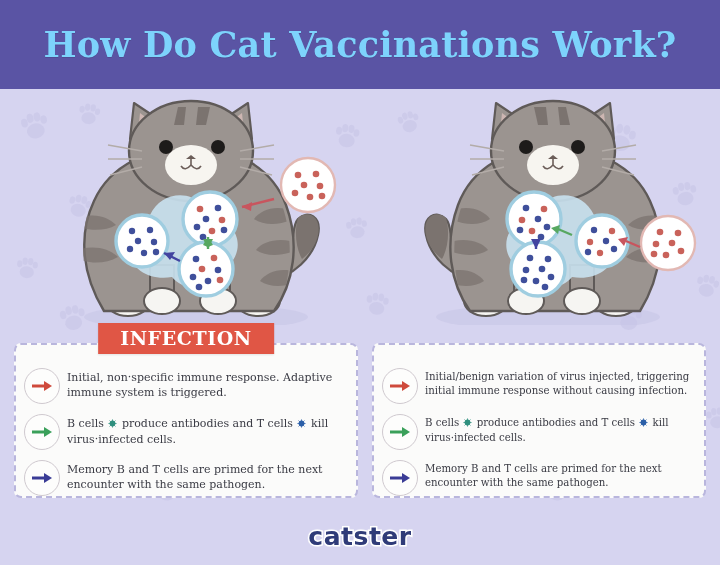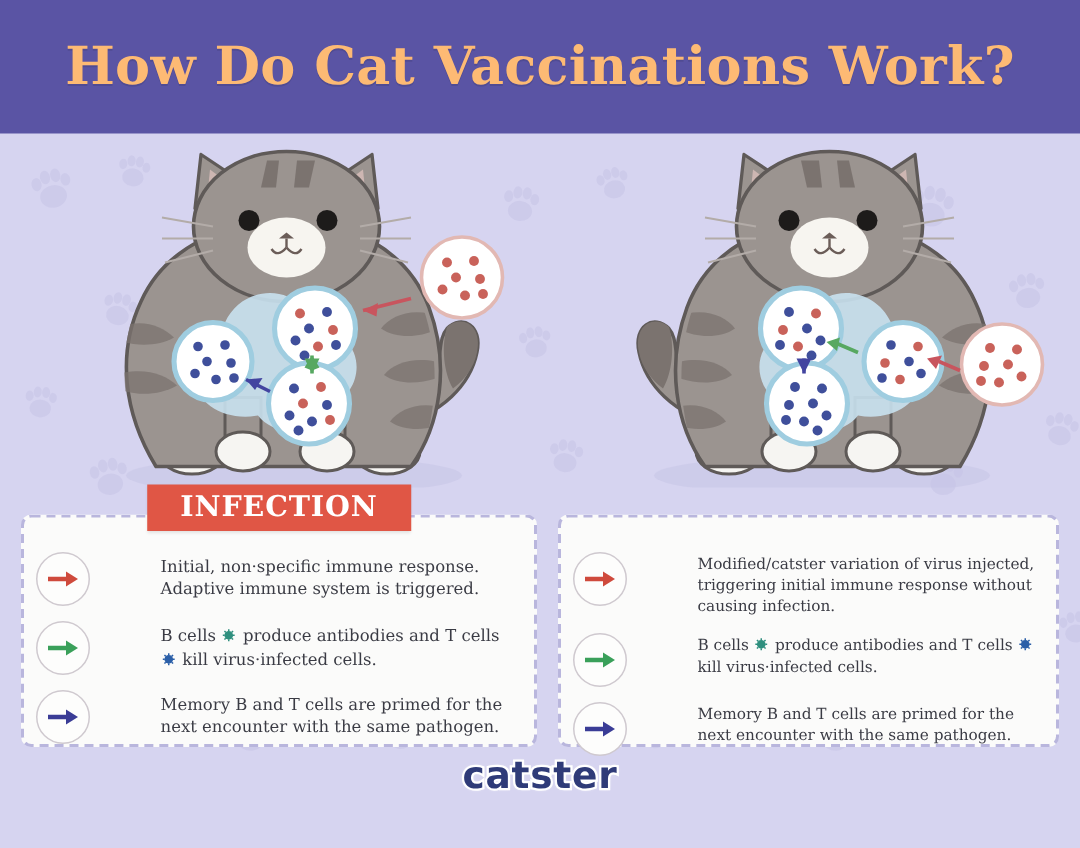--- a/index.html
+++ b/index.html
@@ -15,21 +15,21 @@
   .paws{position:absolute;inset:0;z-index:0;}
   .paw{position:absolute;opacity:.42;}
 
   
   .header{
     position:absolute;left:0;top:0;width:720px;height:89px;
     background:#5a54a4;z-index:5;
     display:flex;align-items:center;justify-content:center;
   }
   .header h1{
-    margin:0;color:#fdba74;
+    margin:0;color:#7dd3fc;
     font-family:"DejaVu Serif", serif;
     font-weight:bold;font-size:35px;letter-spacing:.2px;
     text-shadow:0 1px 0 rgba(0,0,0,.10);
     white-space:nowrap;
   }
 
   
   .illus{position:absolute;left:0;top:89px;width:720px;height:236px;z-index:2;}
   .catwrap{position:absolute;top:0;}
   .catwrap.left{left:46px;}
@@ -55,39 +55,39 @@
     font-family:"DejaVu Serif", serif;
     font-weight:bold;font-size:19px;letter-spacing:.6px;
     white-space:nowrap;
     z-index:3;
     box-shadow:0 1px 2px rgba(0,0,0,.10);
   }
   .panel.left  .panel-title{background:#e05645;}
   .panel.right .panel-title{background:#2b9189;}
 
   .bullets{position:absolute;left:0;right:0;top:22px;padding:0 10px 0 8px;}
-  .bullet{display:flex;align-items:flex-start;margin-bottom:9px;gap:40px;}
+  .bullet{display:flex;align-items:flex-start;margin-bottom:9px;}
   .bullet:last-child{margin-bottom:0;}
   .badge{
     flex:0 0 auto;width:34px;height:34px;border-radius:50%;
     border:1px solid #cfc9cf;background:#fdfdfc;
     display:flex;align-items:center;justify-content:center;
     margin-right:7px;margin-top:1px;
   }
   .btxt{
     font-family:"DejaVu Serif", serif;
     font-size:11px;line-height:15px;color:#3a3b44;
     padding-top:3px;
   }
   .panel.right .btxt{font-size:10.2px;line-height:14px;}
   .cellglyph{display:inline-block;vertical-align:-1px;margin:0 1px;}
 
   
   .footer{
-    position:absolute;left:0;top:488px;width:720px;height:57px;z-index:4;
+    position:absolute;left:0;top:508px;width:720px;height:57px;z-index:4;
     display:flex;align-items:center;justify-content:center;
   }
   .logo{
     font-family:"DejaVu Sans", sans-serif;
     font-weight:bold;font-size:25px;letter-spacing:.5px;
     color:#2f3b78;
     -webkit-text-stroke:3px #ffffff;
     paint-order:stroke fill;
     text-shadow:
       0 0 2px #fff, 0 0 3px #fff;
@@ -541,21 +541,21 @@
 
     <div class="panel right">
       <div class="bullets" id="bullets-1">
           <div class="bullet">
             <span class="badge">
               <svg width="22" height="12" viewBox="0 0 22 12">
                 <line x1="1" y1="6" x2="14" y2="6" stroke="#cf4a3c" stroke-width="3"></line>
                 <path d="M13 1 L21 6 L13 11 Z" fill="#cf4a3c"></path>
               </svg>
             </span>
-            <span class="btxt">Modified/catster variation of virus injected, triggering initial immune response without causing infection.</span>
+            <span class="btxt">Initial/benign variation of virus injected, triggering initial immune response without causing infection.</span>
           </div>
           <div class="bullet">
             <span class="badge">
               <svg width="22" height="12" viewBox="0 0 22 12">
                 <line x1="1" y1="6" x2="14" y2="6" stroke="#3aa05a" stroke-width="3"></line>
                 <path d="M13 1 L21 6 L13 11 Z" fill="#3aa05a"></path>
               </svg>
             </span>
             <span class="btxt">B cells <span class="cellglyph"><svg width="9" height="9" viewBox="0 0 10 10">
                   <circle cx="5" cy="5" r="3.2" fill="#2f8f7e"></circle>

